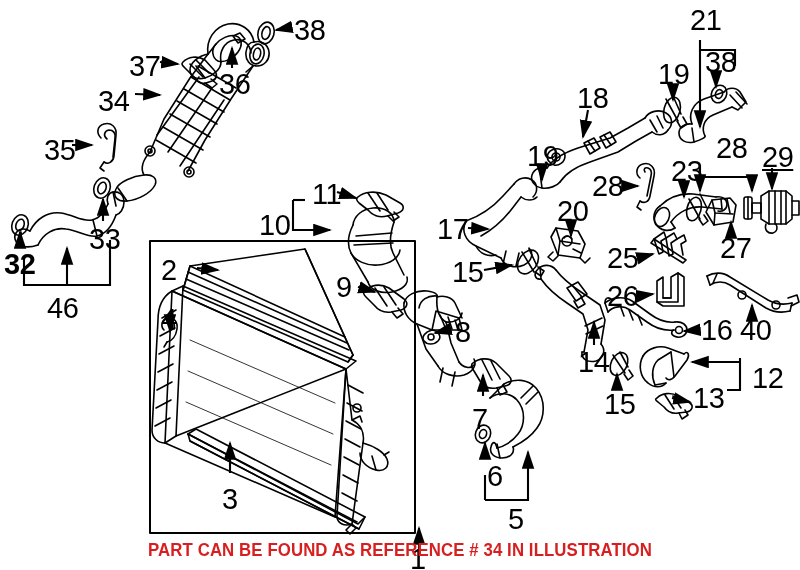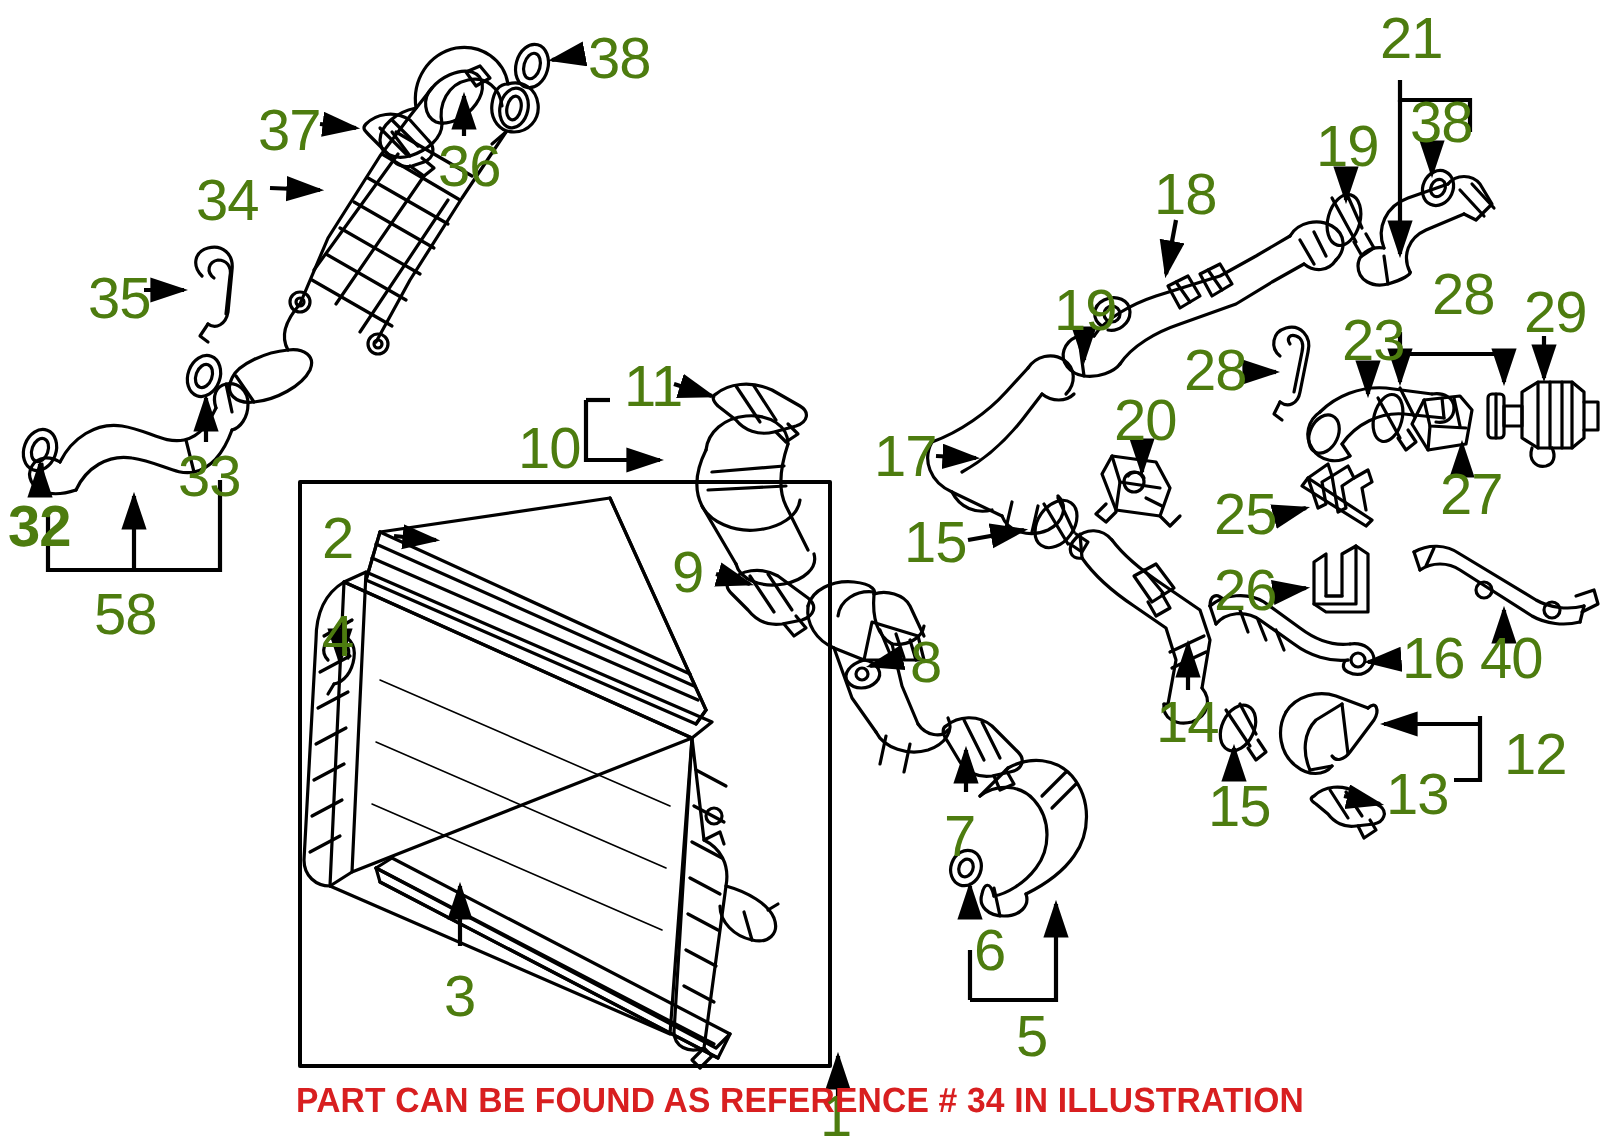--- a/index.html
+++ b/index.html
@@ -1,20 +1,20 @@
 <!DOCTYPE html>
 <html><head>
 <meta charset="utf-8">
 <style>
   html,body{margin:0;padding:0;background:#ffffff;}
   body{width:800px;height:570px;overflow:hidden;font-family:"Liberation Sans",sans-serif;}
   #stage{position:relative;width:800px;height:570px;background:#fff;}
   #art{position:absolute;left:0;top:0;width:800px;height:570px;}
   .lbl{position:absolute;font-family:"Liberation Sans",sans-serif;font-weight:400;
-       color:#4d7c0f;line-height:1;white-space:nowrap;}
+       color:#000000;line-height:1;white-space:nowrap;}
   .lbl.n{font-size:29px;letter-spacing:-0.5px;}
   .footnote{position:absolute;left:0;top:540px;width:800px;text-align:center;
             color:#d81f20;font-weight:bold;font-size:17.5px;letter-spacing:0.1px;
             font-family:"Liberation Sans",sans-serif;
             transform:scaleX(0.96);transform-origin:center;}
 </style>
 </head>
 <body>
 
 <div id="stage">
@@ -534,23 +534,23 @@
   <div class="lbl n" style="left:658px;top:60px;">19</div>
   <div class="lbl n" style="left:557px;top:197px;">20</div>
   <div class="lbl n" style="left:690px;top:6px;">21</div>
   <div class="lbl n" style="left:705px;top:48px;">38</div>
   <div class="lbl n" style="left:671px;top:157px;">23</div>
   <div class="lbl n" style="left:592px;top:172px;">28</div>
   <div class="lbl n" style="left:607px;top:244px;">25</div>
   <div class="lbl n" style="left:607px;top:282px;">26</div>
   <div class="lbl n" style="left:720px;top:234px;">27</div>
   <div class="lbl n" style="left:716px;top:134px;">28</div>
-  <div class="lbl n" style="left:762px;top:143px;">29</div>
+  <div class="lbl n" style="left:762px;top:143px;text-decoration:underline;">29</div>
   <div class="lbl n" style="left:740px;top:316px;">40</div>
-  <div class="lbl n" style="left:47px;top:294px;">58</div>
+  <div class="lbl n" style="left:47px;top:294px;">46</div>
   <div class="lbl n" style="left:4px;top:250px;font-weight:bold;">32</div>
   <div class="lbl n" style="left:89px;top:225px;">33</div>
   <div class="lbl n" style="left:98px;top:87px;">34</div>
   <div class="lbl n" style="left:44px;top:136px;">35</div>
   <div class="lbl n" style="left:219px;top:70px;">36</div>
   <div class="lbl n" style="left:129px;top:52px;">37</div>
   <div class="lbl n" style="left:294px;top:16px;">38</div>
 
   <div class="footnote">PART CAN BE FOUND AS REFERENCE # 34 IN ILLUSTRATION</div>
 </div>

